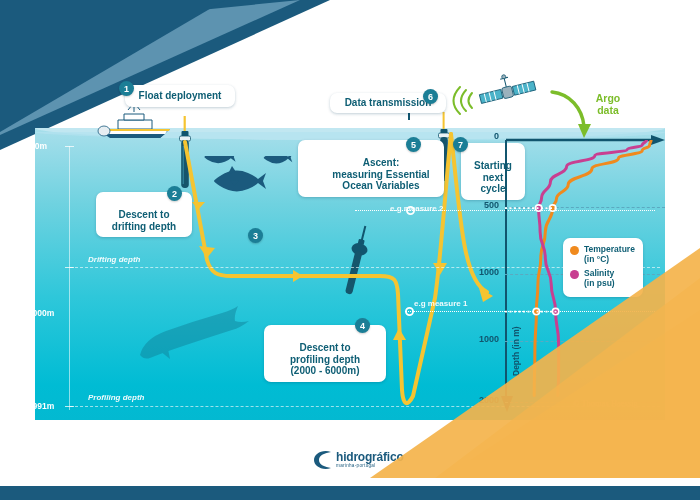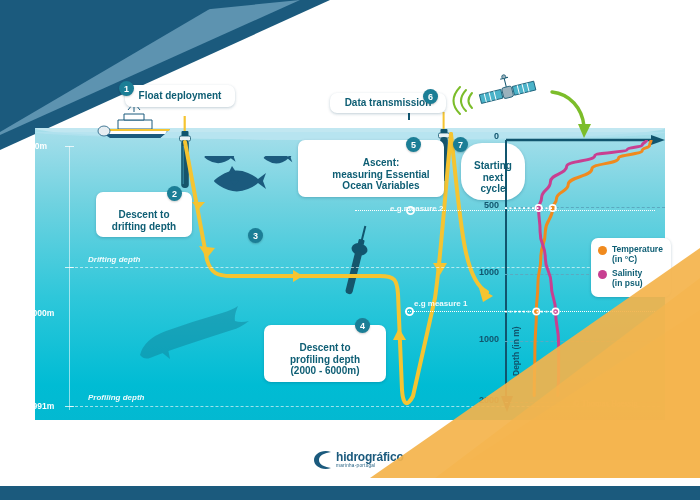--- a/index.html
+++ b/index.html
@@ -216,20 +216,22 @@
       <rect x="51" y="13" width="10" height="11" rx="2" fill="#9bb2bd" stroke="#11556e" stroke-width=".8"></rect>
       <path d="M56 13 l0-9 M52 4 l8 0" stroke="#11556e" stroke-width="1" fill="none"></path>
       <circle cx="56" cy="2.5" r="2" fill="#9bb2bd" stroke="#11556e" stroke-width=".7"></circle>
     </g>
   </svg>
 
   <svg style="position:absolute;left:548px;top:88px;" width="70" height="52" viewBox="0 0 70 52">
     <path d="M4 4 C22 6 34 20 36 38" fill="none" stroke="#7cbd2a" stroke-width="3.4" stroke-linecap="round"></path>
     <polygon points="36,50 30,36 43,36" fill="#7cbd2a"></polygon>
   </svg>
+  <div id="argo-label" style="left:578px;top:92px;width:60px;white-space:pre-line;">Argo
+data</div>
 
   <div style="position:absolute;left:408px;top:98px;width:1.6px;height:22px;background:#11556e;"></div>
 
   <div class="callout" style="left:125px;top:85px;width:94px;">
     <span>Float deployment</span>
   </div>
   <div class="badge" style="left:119px;top:81px;">
     <span>1</span>
   </div>
 
@@ -263,21 +265,21 @@
     <span>5</span>
   </div>
 
   <div class="callout" style="left:330px;top:93px;width:100px;padding:4px 8px;">
     <span>Data transmission</span>
   </div>
   <div class="badge" style="left:423px;top:89px;">
     <span>6</span>
   </div>
 
-  <div class="callout" style="left:461px;top:143px;width:48px;white-space:pre-line;border-radius:21px;">
+  <div class="callout" style="left:461px;top:143px;width:48px;white-space:pre-line;">
     <span>Starting
 next
 cycle</span>
   </div>
   <div class="badge" style="left:453px;top:137px;">
     <span>7</span>
   </div>
 
   <div id="chart">
     <div id="chart-frame"></div>
@@ -308,21 +310,21 @@
         <path d="M146.1 0.0 C146.1 2.6, 144.6 2.6, 144.6 5.2 C144.6 7.9, 137.2 7.9, 137.2 10.5 C137.2 14.4, 113.5 14.4, 113.5 18.3 C113.5 23.6, 86.9 23.6, 86.9 28.8 C86.9 36.7, 63.2 36.7, 63.2 44.5 C63.2 51.7, 51.4 51.7, 51.4 59.0 C51.4 63.5, 47.7 63.5, 47.7 68.1 C47.7 79.9, 40.3 79.9, 40.3 91.7 C40.3 104.8, 35.8 104.8, 35.8 117.9 C35.8 131.0, 32.9 131.0, 32.9 144.1 C32.9 157.9, 31.4 157.9, 31.4 171.6 C31.4 190.6, 29.9 190.6, 29.9 209.6 C29.9 232.5, 29.2 232.5, 29.2 255.4" fill="none" stroke="#f08a1e" stroke-width="3" stroke-linecap="round"></path>
         <path d="M141.6 0.0 C141.6 2.6, 137.2 2.6, 137.2 5.2 C137.2 7.2, 122.4 7.2, 122.4 9.2 C122.4 12.4, 89.8 12.4, 89.8 15.7 C89.8 21.0, 61.7 21.0, 61.7 26.2 C61.7 34.1, 45.4 34.1, 45.4 41.9 C45.4 49.8, 36.6 49.8, 36.6 57.6 C36.6 62.9, 33.6 62.9, 33.6 68.1 C33.6 79.9, 35.1 79.9, 35.1 91.7 C35.1 104.8, 40.3 104.8, 40.3 117.9 C40.3 131.0, 46.2 131.0, 46.2 144.1 C46.2 157.9, 50.6 157.9, 50.6 171.6 C50.6 187.3, 53.6 187.3, 53.6 203.1 C53.6 219.4, 53.6 219.4, 53.6 235.8 C53.6 245.6, 52.8 245.6, 52.8 255.4" fill="none" stroke="#c83f91" stroke-width="3" stroke-linecap="round"></path>
         <circle cx="33.6" cy="68.12" r="3.2" fill="#c83f91" stroke="#ffffff" stroke-width="1.6"></circle>
         <circle cx="47.66" cy="68.12" r="3.2" fill="#f08a1e" stroke="#ffffff" stroke-width="1.6"></circle>
         <circle cx="31.38" cy="171.61" r="3.2" fill="#f08a1e" stroke="#ffffff" stroke-width="1.6"></circle>
         <circle cx="50.62" cy="171.61" r="3.2" fill="#c83f91" stroke="#ffffff" stroke-width="1.6"></circle>
         <line x1="0" y1="68.12" x2="52.84" y2="68.12" stroke="#ffffff" stroke-width="1.6" stroke-dasharray="2 2.5"></line>
         <line x1="0" y1="171.61" x2="52.84" y2="171.61" stroke="#ffffff" stroke-width="1.6" stroke-dasharray="2 2.5"></line>
       </svg>
 
-    <div id="legend" style="left:58px;top:98px;margin-left:28px;">
+    <div id="legend" style="left:58px;top:98px;">
       <div class="leg-row">
         <span class="leg-dot" style="background:#f08a1e;"></span>
         <span class="leg-txt">
           <span>Temperature</span><br>
           <span>(in °C)</span>
         </span>
       </div>
       <div class="leg-row">
         <span class="leg-dot" style="background:#c83f91;"></span>
         <span class="leg-txt">

